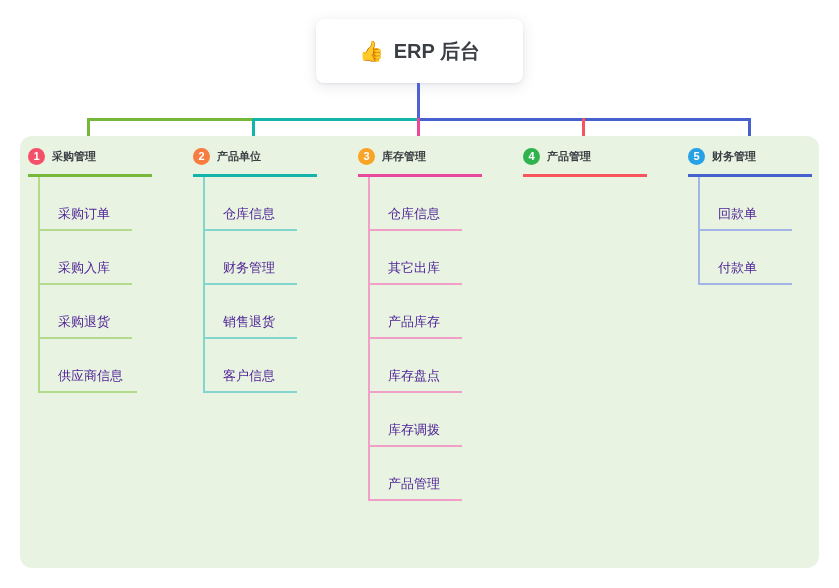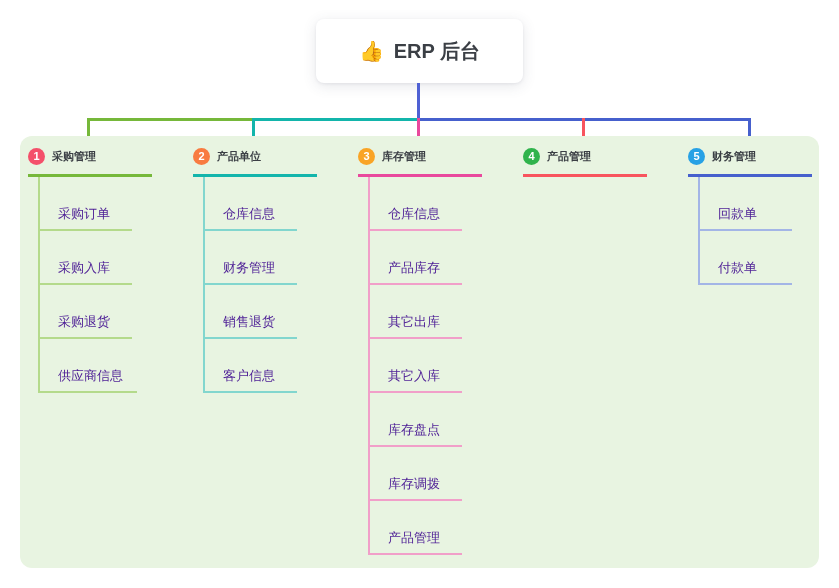--- a/index.html
+++ b/index.html
@@ -122,27 +122,24 @@
   <div class="branch" style="left: 358px; --c: #e9499d; --lc: #f19fc9; --badge: #f9a426;">
     <div class="branch-header">
       <span class="badge">3</span>
       <span class="branch-title">库存管理</span>
     </div>
     <div class="children">
       <div class="child">
           <span>仓库信息</span>
         </div>
       <div class="child">
-          <span>产品库存</span>
-        </div>
-      <div class="child">
           <span>其它出库</span>
         </div>
       <div class="child">
-          <span>其它入库</span>
+          <span>产品库存</span>
         </div>
       <div class="child">
           <span>库存盘点</span>
         </div>
       <div class="child">
           <span>库存调拨</span>
         </div>
       <div class="child">
           <span>产品管理</span>
         </div>

